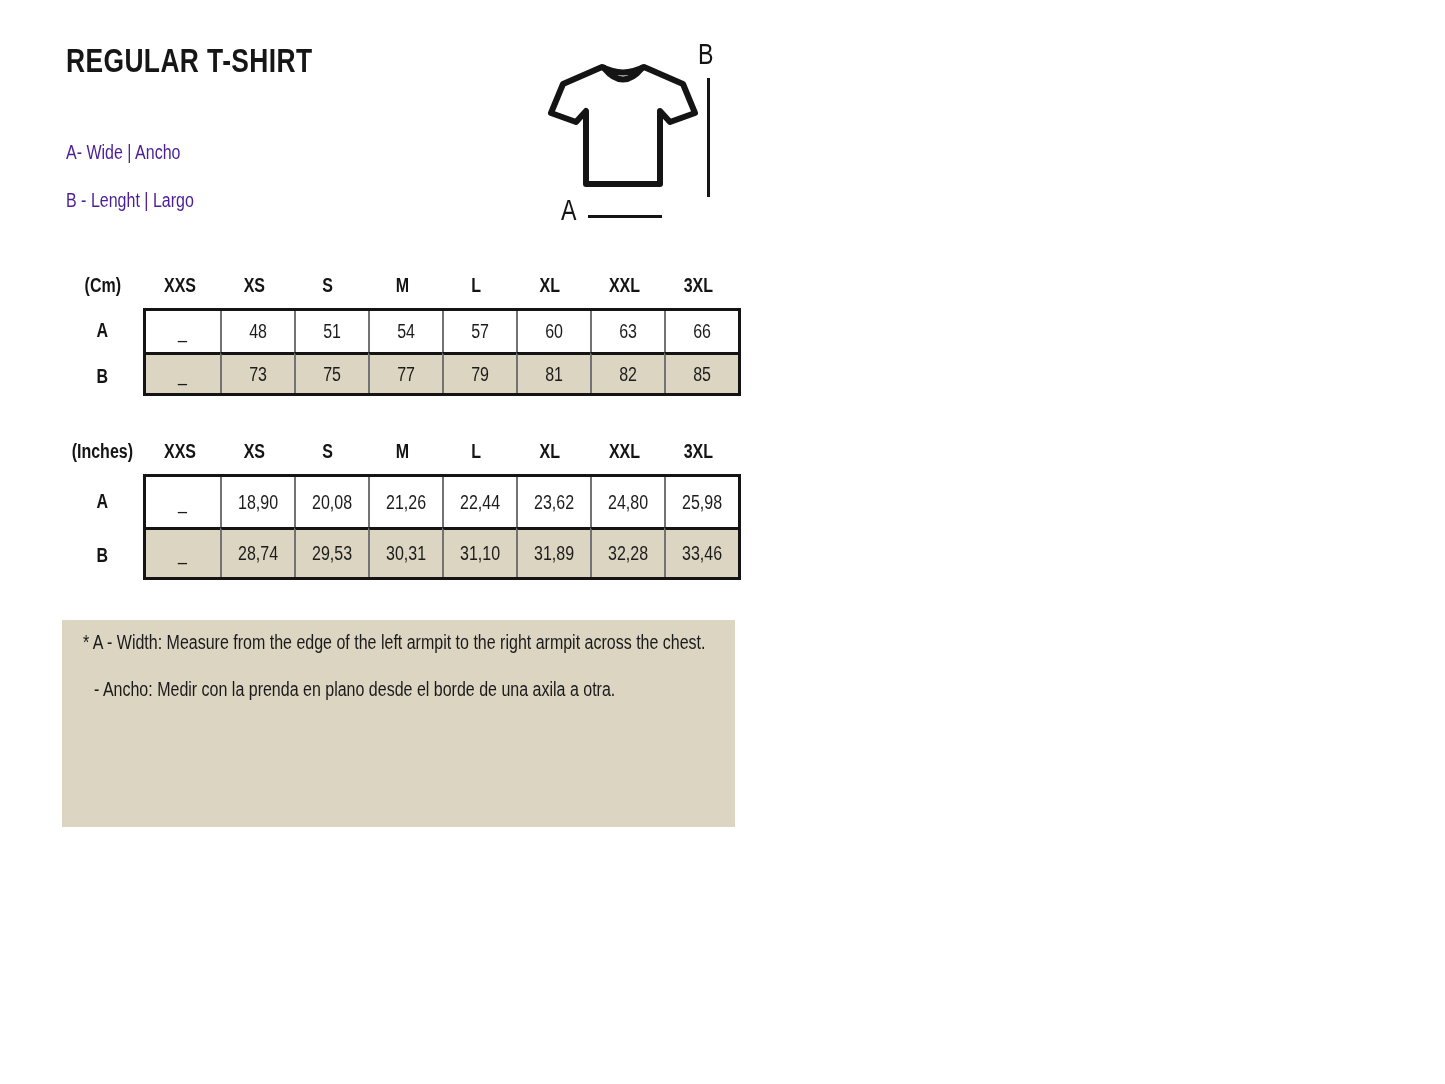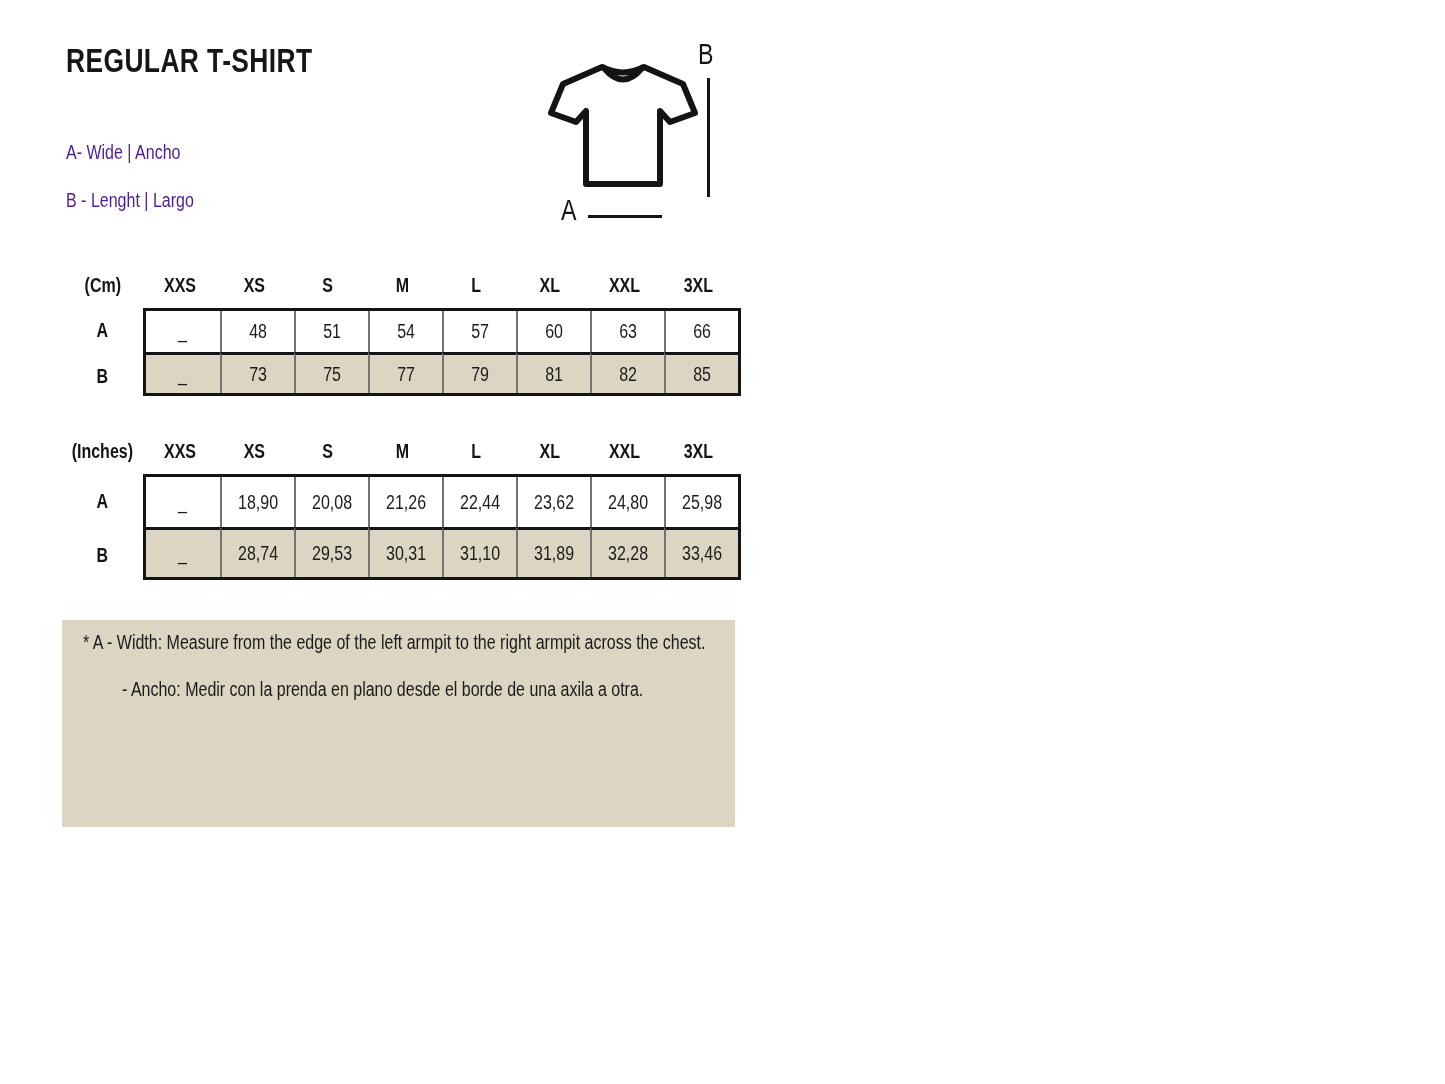--- a/index.html
+++ b/index.html
@@ -84,21 +84,21 @@
 
   
   .notes {
     position: absolute; left: 62px; top: 620px; width: 673px; height: 207px;
     background: #dbd5c2;
   }
   .note-line {
     position: absolute; font-size: 20px; font-weight: 400; color: #1a1a1a;
   }
   .note-1 { left: 4px;  top: 11px; margin-left: 17px; }
-  .note-2 { left: 32px; top: 58px; margin-left: 28px; }
+  .note-2 { left: 32px; top: 58px; }
   .note-3 { left: 4px;  top: 110px; }
   .note-4 { left: 32px; top: 167px; }
 </style>
 </head>
 <body>
 
 <div id="canvas">
 
   <div class="title">
     <span class="cx-l">REGULAR T-SHIRT</span>

